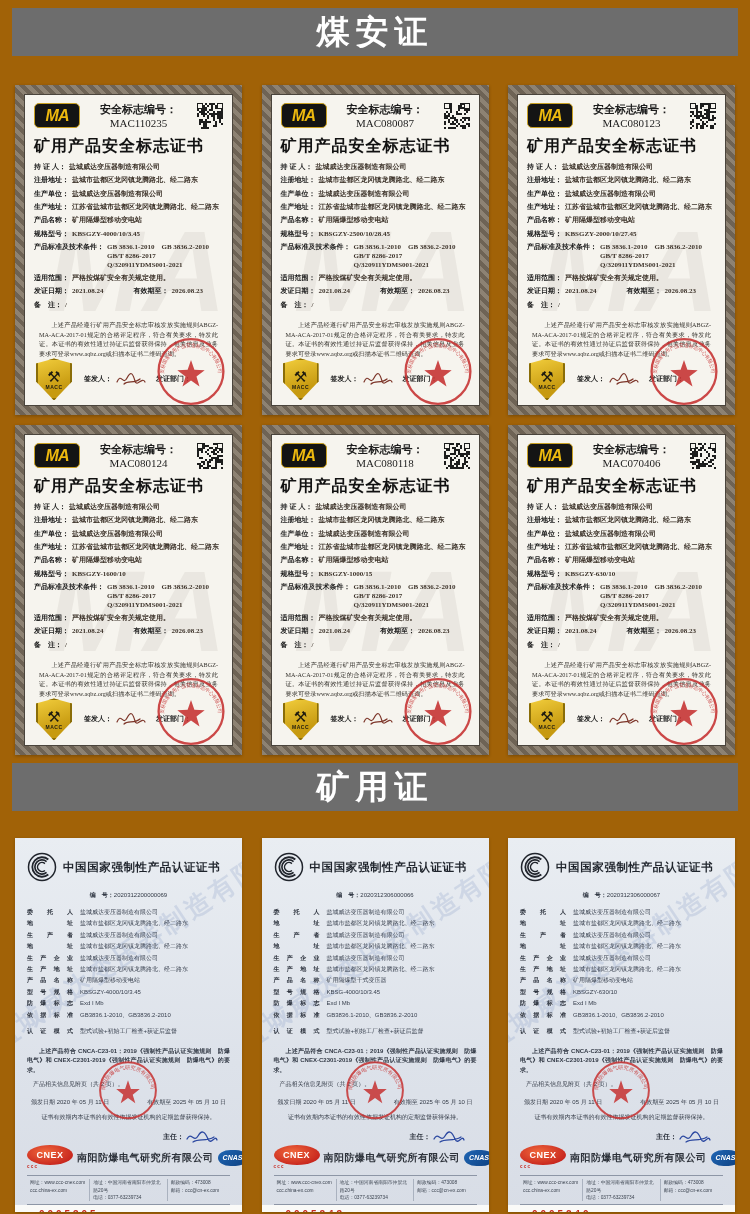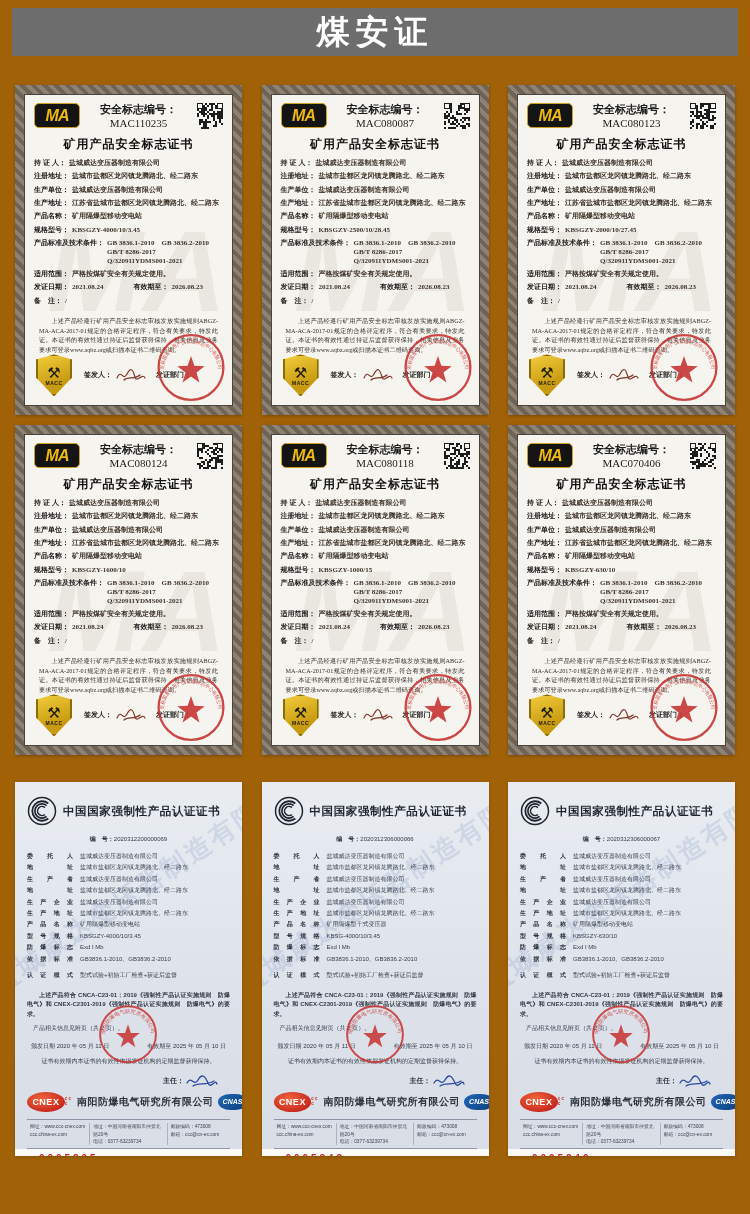--- a/index.html
+++ b/index.html
@@ -29,21 +29,21 @@
   .ma-number{flex:1;text-align:center;font-size:11px;color:#1d1d1d;font-family:"Liberation Serif", serif;}
   .ma-number .num-lbl{font-weight:bold;}
   .qr{width:26px;height:26px;flex:none;display:grid;grid-template-columns:repeat(13,1fr);
       grid-auto-rows:1fr;position:relative;background:#f6f4ee;}
   .qr i{display:block;}
   .qr i.on{background:#1d1d1d;}
   .qr::before,.qr::after{content:"";position:absolute;width:6px;height:6px;border:1.5px solid #1d1d1d;
       background:#f6f4ee;box-sizing:border-box;}
   .qr::before{top:0;left:0;}
   .qr::after{top:0;right:0;}
-  .ma-title{text-align:center;font-size:12px;font-weight:bold;color:#111;margin:7px 0 6px;
+  .ma-title{text-align:left;font-size:16px;font-weight:bold;color:#111;margin:7px 0 6px;
             letter-spacing:1px;font-family:Liberation Mono, monospace;position:relative;z-index:2;}
   .ma-fields{position:relative;z-index:2;}
   .f-row{display:flex;font-size:7px;line-height:1.25;margin-bottom:4.6px;}
   .f-lbl{font-weight:bold;color:#1c1c1c;white-space:nowrap;margin-right:3px;}
   .f-val{font-family:"Liberation Serif", serif;color:#3d332a;font-weight:bold;}
   .f-row.dates .f-lbl.right{margin-left:30px;}
   .ma-statement{font-size:6.2px;line-height:1.55;color:#33302b;margin-top:6px;padding:0 5px;
                 text-indent:2em;text-align:justify;font-family:"Liberation Serif", serif;
                 position:relative;z-index:2;}
   .ma-footer{margin-top:auto;display:flex;align-items:center;height:62px;position:relative;z-index:2;
@@ -84,21 +84,21 @@
                text-align:justify;position:relative;z-index:2;font-weight:bold;}
   .c-attach{font-size:6px;color:#333a46;margin-top:5px;text-indent:1em;position:relative;z-index:2;}
   .c-dates{display:flex;justify-content:space-between;font-size:6px;color:#333a46;margin-top:9px;
            padding:0 4px;position:relative;z-index:2;}
   .c-validity{font-size:6px;color:#333a46;margin-top:6px;text-align:center;position:relative;z-index:2;}
   .c-director{display:flex;justify-content:flex-end;align-items:center;margin-top:7px;margin-right:10px;
               font-size:7px;font-weight:bold;color:#2c323d;position:relative;z-index:3;}
   .ccc-seal{position:absolute;left:82px;bottom:92px;width:62px;height:62px;opacity:.85;z-index:3;}
   .c-orgbar{margin-top:auto;display:flex;align-items:center;gap:4px;position:relative;z-index:2;
             padding-bottom:2px;}
-  .cnex{width:46px;height:25px;flex:none;display:flex;align-items:center;}
+  .cnex{width:46px;height:25px;flex:none;display:flex;flex-direction:column;}
   .cnex .oval{width:46px;height:20px;border-radius:50%;background:radial-gradient(ellipse at 40% 35%,#f0683c,#c7251d 75%);
               display:flex;align-items:center;justify-content:center;}
   .cnex .oval span{color:#fff;font-weight:bold;font-size:9px;letter-spacing:.5px;}
   .cnex i{font-style:normal;font-size:4.5px;color:#c7251d;font-weight:bold;line-height:1.1;}
   .orgname{font-size:10px;font-weight:bold;color:#2e333b;letter-spacing:.5px;white-space:nowrap;}
   .cnas{flex:none;display:flex;align-items:center;gap:1px;}
   .cnas .oval{width:30px;height:16px;border-radius:50% / 60%;background:linear-gradient(135deg,#1f66b5,#0d3f7e);
               display:flex;align-items:center;justify-content:center;}
   .cnas .oval span{color:#fff;font-weight:bold;font-style:italic;font-size:7px;}
   .c-footer{border-top:1px solid #8d96a6;border-bottom:1px solid #8d96a6;display:flex;
@@ -1604,20 +1604,21 @@
             <svg class="ma-seal" viewBox="0 0 100 100">
               <circle cx="50" cy="52" r="45" fill="none" stroke="#c63131" stroke-width="3.2"></circle>
               <path d="M50 36 L54.7 49.8 L69 50.2 L57.6 59.1 L61.8 73 L50 64.7 L38.2 73 L42.4 59.1 L31 50.2 L45.3 49.8 Z" fill="#c63131"></path>
               <text class="seal-text"><textPath href="#arcTop" startOffset="1" textLength="117" lengthAdjust="spacingAndGlyphs">安标国家矿用产品安全标志中心有限公司</textPath></text>
             </svg>
           </div>
         </div>
       </div>
     </div>
 
+  <div class="banner">矿用证</div>
 
   <div class="cert-grid ccc-grid">
 
       <div class="ccc-cert">
         <div class="ccc-watermark">盐城威达变压器制造有限公司</div>
         <div class="ccc-head">
           <svg class="ccc-logo" width="30" height="30" viewBox="0 0 40 40">
             <circle cx="20" cy="20" r="18" fill="none" stroke="#20242c" stroke-width="2"></circle>
             <path d="M28.4 10 A13 13 0 1 0 28.4 30" fill="none" stroke="#20242c" stroke-width="2.4"></path>
             <path d="M26.1 12.7 A9.5 9.5 0 1 0 26.1 27.3" fill="none" stroke="#20242c" stroke-width="2.2"></path>

